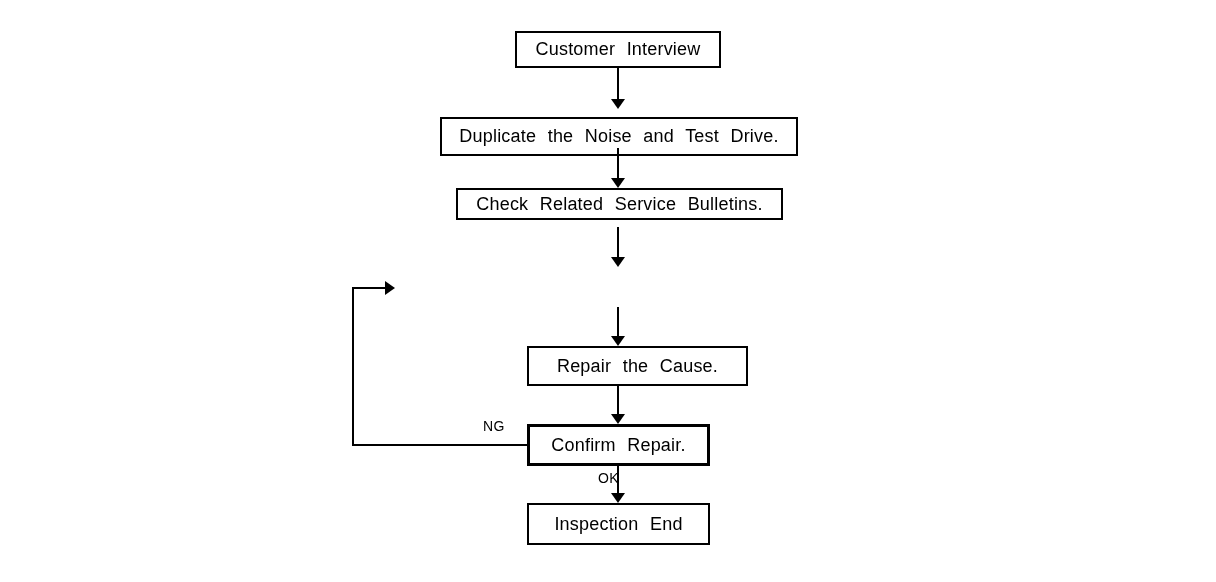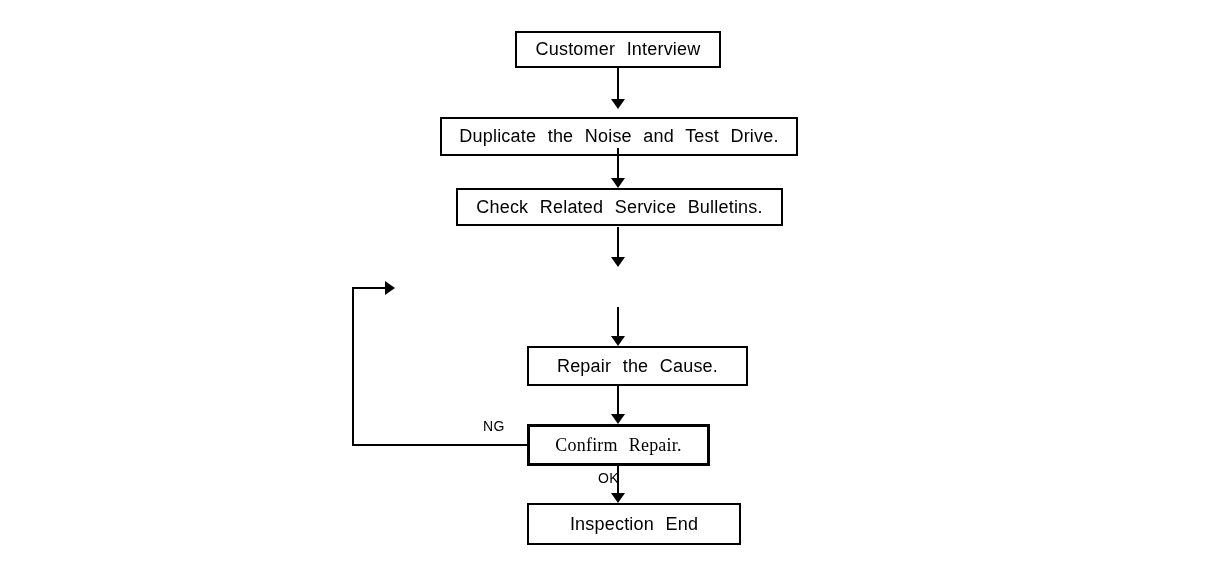--- a/index.html
+++ b/index.html
@@ -18,28 +18,28 @@
     border: 2px solid #000000;
     background: #ffffff;
     display: flex;
     align-items: center;
     justify-content: center;
     font-size: 18px;
     letter-spacing: 0.2px;
     word-spacing: 0.35em;
     white-space: nowrap;
   }
-  .fbox.thick { border-width: 3px; font-family: Liberation Serif, serif; }
+  .fbox.thick { border-width: 3px; }
   .b1 { left: 515px; top: 31px;  width: 206px; height: 37px; }
   .b2 { left: 440px; top: 109px; width: 358px; height: 39px; margin-top: 8px; }
-  .b3 { left: 456px; top: 188px; width: 327px; height: 38px; }
+  .b3 { left: 456px; top: 188px; width: 327px; height: 32px; }
   .b4 { left: 395px; top: 267px; width: 448px; height: 40px; }
   .b5 { left: 527px; top: 346px; width: 221px; height: 40px; }
   .b6 { left: 527px; top: 424px; width: 183px; height: 42px; }
-  .b7 { left: 527px; top: 503px; width: 214px; height: 42px; }
+  .b7 { left: 527px; top: 503px; width: 183px; height: 42px; }
 
   .vline { position: absolute; width: 2px; background: #000000; }
   .hline { position: absolute; height: 2px; background: #000000; }
 
   .arrow-down {
     position: absolute;
     width: 0; height: 0;
     border-left: 7px solid transparent;
     border-right: 7px solid transparent;
     border-top: 10px solid #000000;

